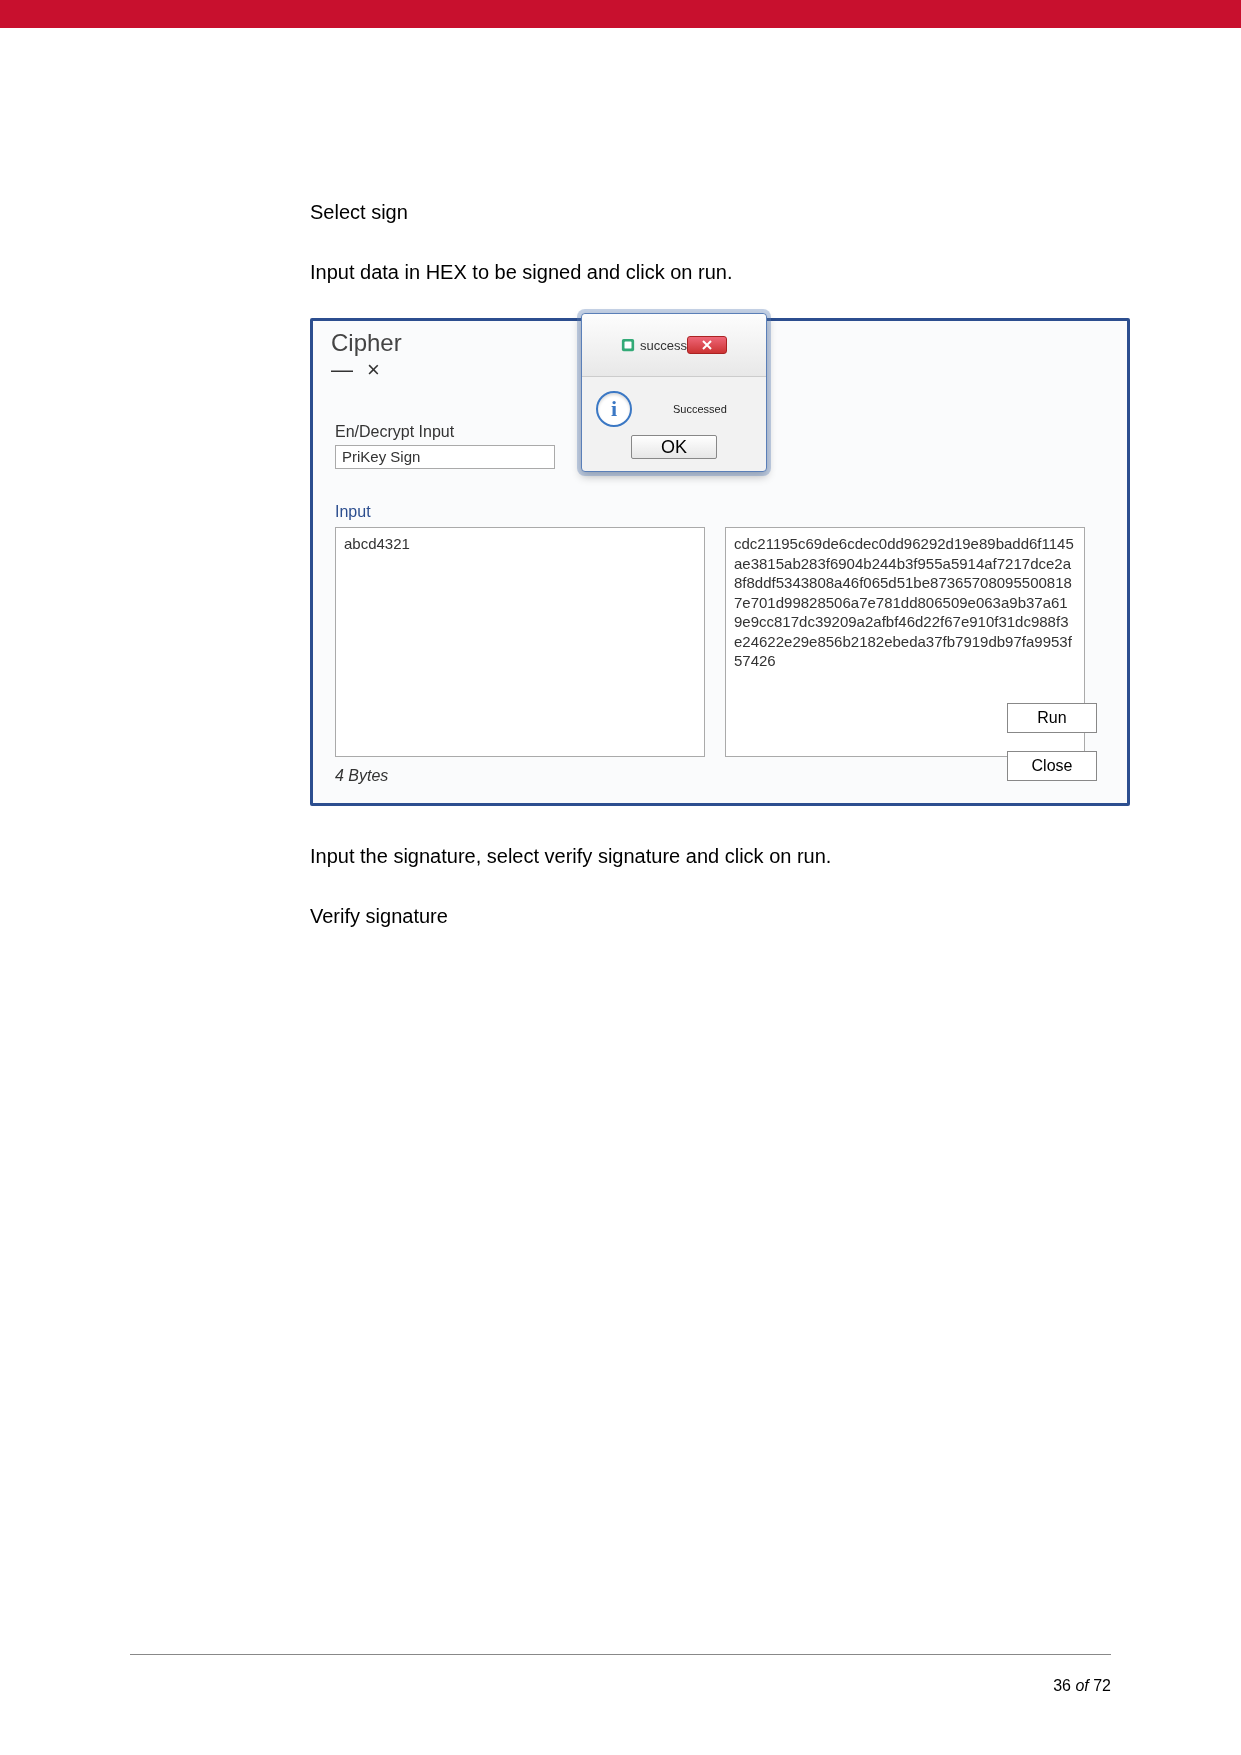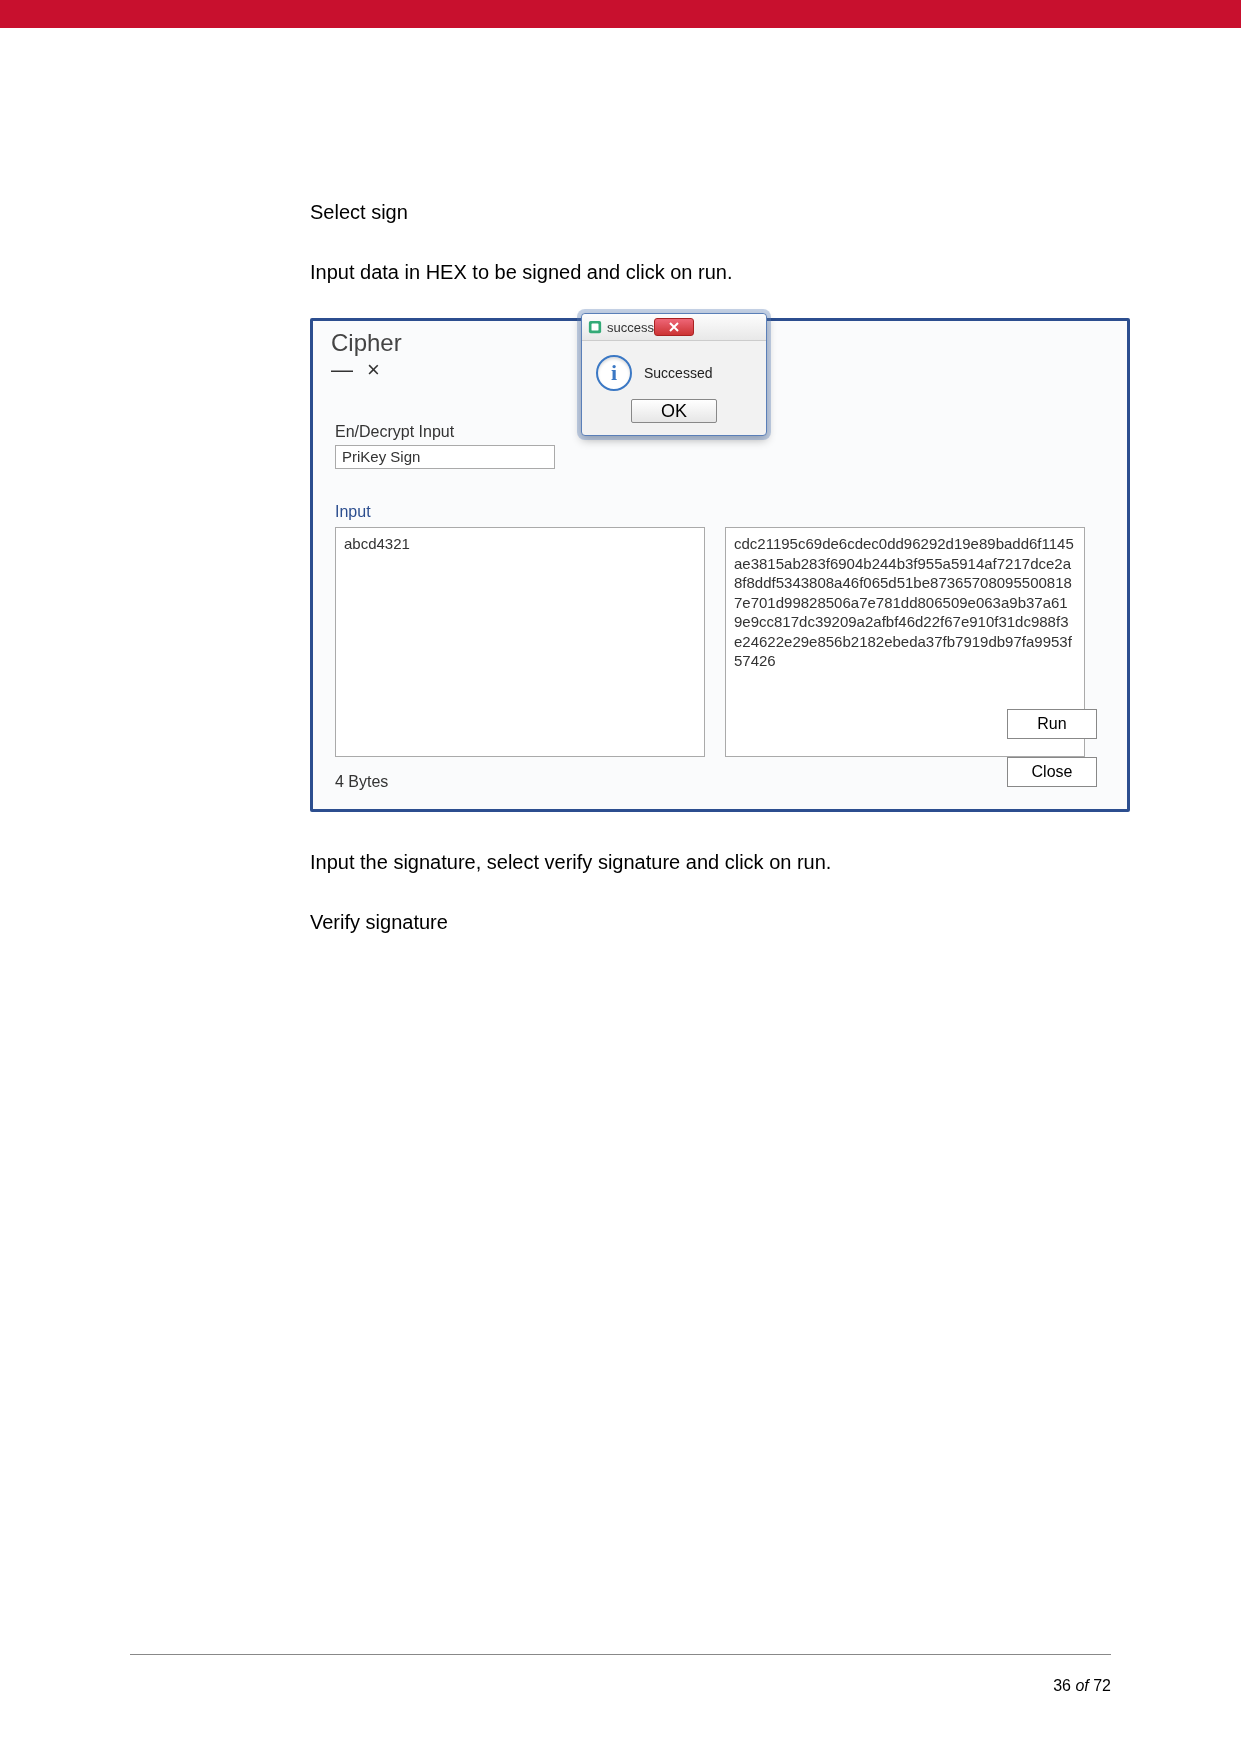--- a/index.html
+++ b/index.html
@@ -29,55 +29,55 @@
   }
   .input-label { font-size: 16px; color: #2c4e8f; margin-top: 34px; display: block; }
   .io-row { display: flex; gap: 20px; margin-top: 6px; }
   .io-box {
     flex: 1; height: 230px; border: 1px solid #aaa; background: #fff;
     font-size: 15px; padding: 6px 8px; color: #333; overflow: hidden;
     font-family: Arial, sans-serif; word-break: break-all; line-height: 1.3;
   }
   .io-left { width: 370px; flex: none; }
   .io-right { width: 360px; flex: none; }
-  .bytes-label { font-size: 16px; color: #333; margin-top: 16px; }
+  .bytes-label { font-size: 16px; color: #333; margin-top: 10px; font-style: italic; }
   .btn-stack { position: absolute; right: 30px; bottom: 22px; display: flex; flex-direction: column; gap: 18px; }
   .app-btn {
     width: 90px; height: 30px; border: 1px solid #888; background: #fff;
     font-size: 16px; text-align: center; line-height: 28px; color: #000;
   }
   
   .dialog {
     position: absolute; left: 268px; top: -8px; width: 186px;
     border: 1px solid #5a7fb8; border-radius: 4px;
     box-shadow: 0 0 0 4px rgba(90,127,184,0.35), 0 4px 10px rgba(0,0,0,0.3);
     background: #f2f2f2; z-index: 10;
   }
   .dialog-titlebar {
-    display: flex; align-items: center; justify-content: flex-start;
-    background: linear-gradient(#fdfdfd,#e8e8e8); padding: 4px 6px;
+    display: flex; align-items: center; justify-content: center;
+    background: linear-gradient(#fdfdfd,#e8e8e8); padding: 22px 6px;
     border-bottom: 1px solid #ccc; border-radius: 4px 4px 0 0;
   }
   .dialog-title-wrap { display: flex; align-items: center; gap: 5px; }
   .dialog-favicon { width: 14px; height: 14px; }
   .dialog-title { font-size: 13px; color: #333; }
   .dialog-close {
     width: 40px; height: 18px; background: linear-gradient(#e67,#c33);
     border: 1px solid #a22; border-radius: 3px; display: flex;
     align-items: center; justify-content: center;
   }
   .dialog-close svg { width: 10px; height: 10px; }
   .dialog-body { display: flex; align-items: center; gap: 12px; padding: 14px 14px 8px 14px; }
   .info-icon {
     width: 36px; height: 36px; border: 2px solid #3b78c4; border-radius: 50%;
     display: flex; align-items: center; justify-content: center; background: #fff;
     box-shadow: inset 0 2px 3px rgba(0,0,0,0.15);
   }
   .info-i { font-family: Georgia, serif; font-weight: bold; font-size: 22px; color: #3b78c4; }
-  .dialog-msg { font-size: 14px; color: #222; }
+  .dialog-msg { font-size: 11px; color: #222; margin-left: 29px; }
   .dialog-foot { padding: 0 0 12px 0; text-align: center; }
   .ok-btn {
     width: 86px; height: 24px; border: 1px solid #888; background: linear-gradient(#fff,#e6e6e6);
     font-size: 18px; border-radius: 2px; line-height: 22px; display: inline-block;
   }
   
   .footer-line { position: absolute; left: 130px; right: 130px; bottom: 100px; border-top: 1px solid #888; }
   .page-num { position: absolute; right: 130px; bottom: 60px; font-size: 16px; color: #000; }
   .page-num .of { font-style: italic; }
 </style>

